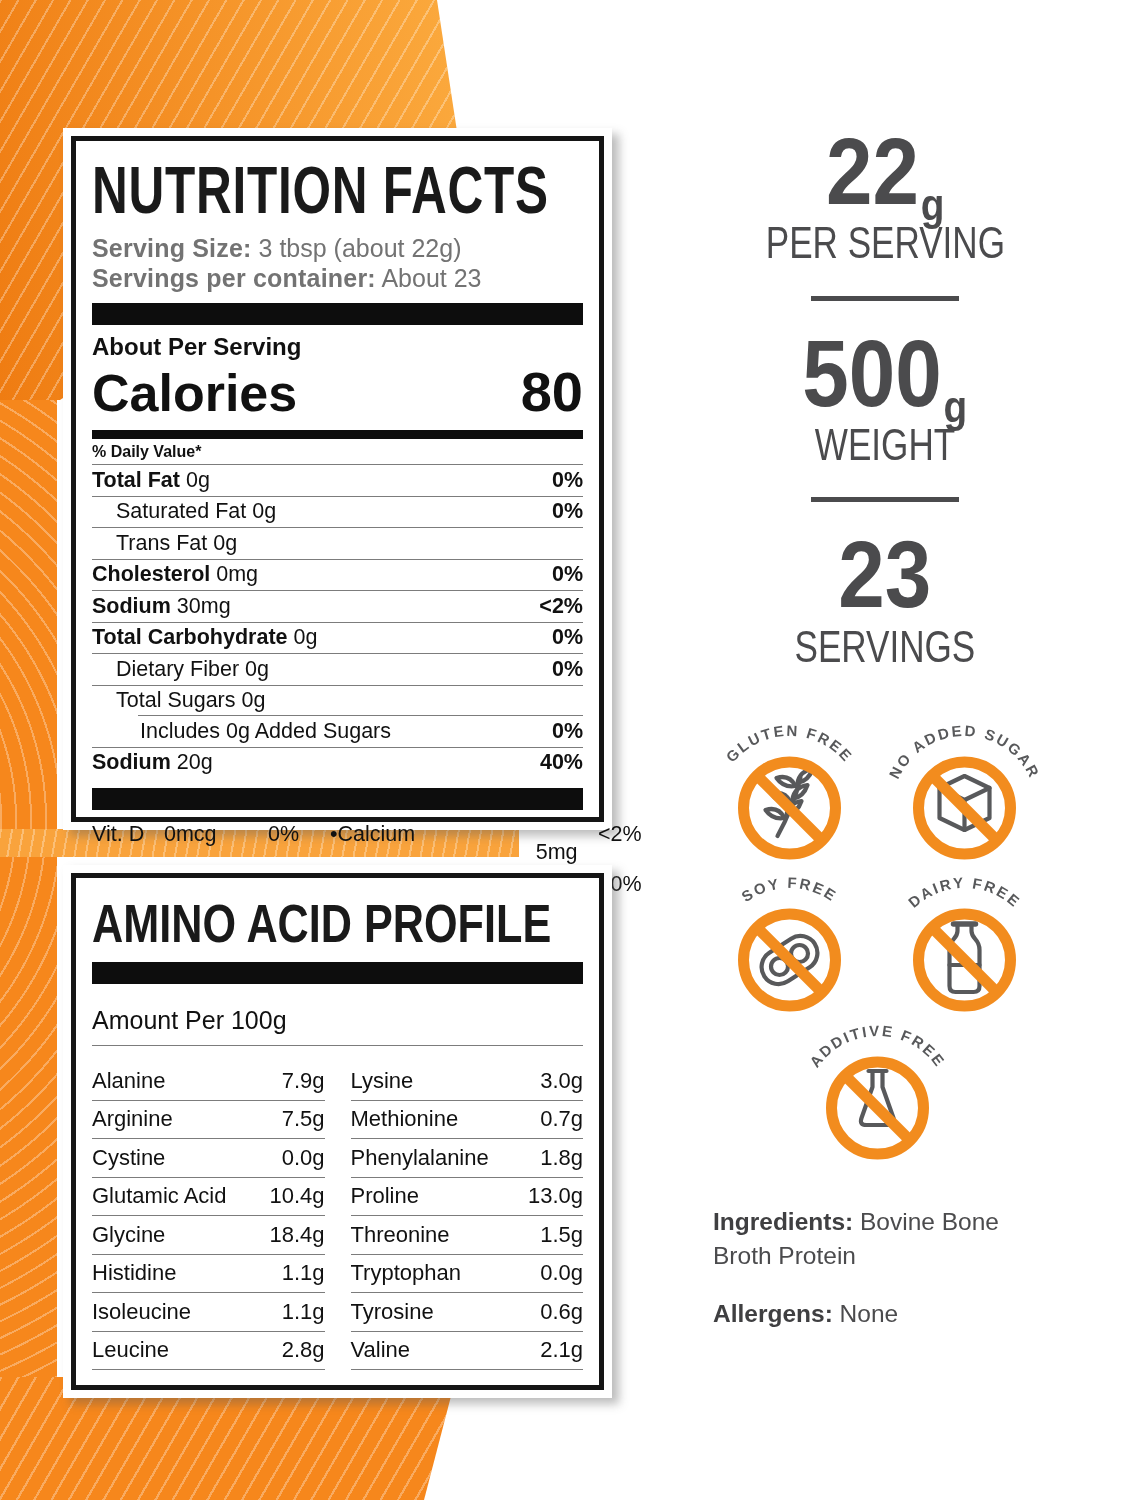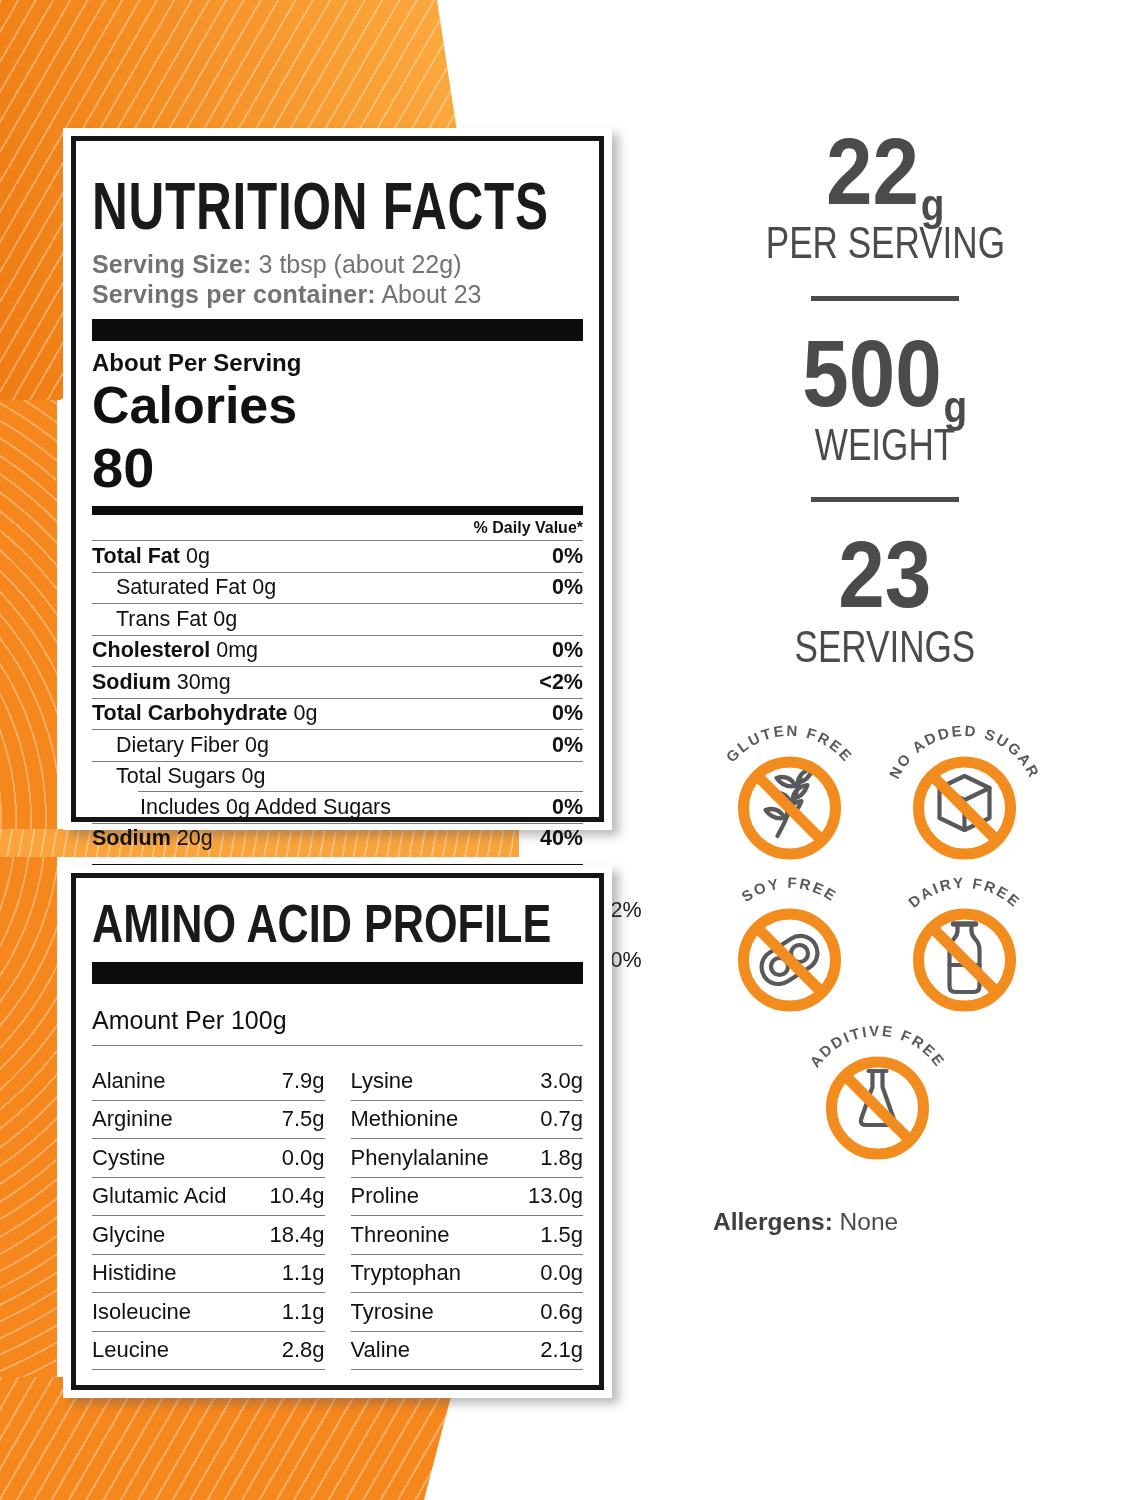--- a/index.html
+++ b/index.html
@@ -27,33 +27,33 @@
       repeating-linear-gradient(120deg,rgba(255,255,255,.30) 0 2.2px,transparent 2.2px 15px),
       #f6871c;}
 
   
   .panel{position:absolute;background:#fff;box-shadow:7px 6px 9px rgba(90,90,90,.40);box-sizing:border-box;}
   .panel-inner{border:5px solid #151515;margin:8px;padding:10px 16px 8px;box-sizing:border-box;height:calc(100% - 16px);}
   .p-nutrition{left:63px;top:128px;width:549px;height:702px;}
   .p-amino{left:63px;top:865px;width:549px;height:533px;}
 
   .cond{display:inline-block;transform-origin:left bottom;}
-  .nf-title{font-size:66px;font-weight:bold;color:#1a1a1a;line-height:1;margin:22px 0 10px;letter-spacing:1px;white-space:nowrap;}
+  .nf-title{font-size:66px;font-weight:bold;color:#1a1a1a;line-height:1;margin:6px 0 10px;letter-spacing:1px;white-space:nowrap;}
   .nf-title .cond{transform:scaleX(.75);}
   .serving-line{font-size:25px;color:#737373;line-height:1.2;}
   .serving-line b{letter-spacing:.2px;}
   .bar{background:#0d0d0d;width:100%;}
   .bar-thick{height:22px;margin:10px 0 8px;}
   .bar-thin{height:9px;margin:6px 0 0;}
   .bar-med{height:12px;margin:4px 0 6px;}
   .amount-label{font-size:24px;font-weight:bold;color:#111;margin-top:4px;}
-  .calories-row{display:flex;justify-content:space-between;align-items:baseline;margin-top:-2px;flex-direction:column;}
+  .calories-row{display:flex;justify-content:space-between;align-items:baseline;margin-top:-2px;}
   .calories-label{font-size:52px;font-weight:bold;color:#111;letter-spacing:0;}
   .calories-value{font-size:56px;font-weight:bold;color:#111;}
-  .dv-header{text-align:right;font-size:16px;font-weight:bold;color:#111;padding:4px 0 3px;}
+  .dv-header{text-align:left;font-size:16px;font-weight:bold;color:#111;padding:4px 0 3px;}
 
   .nf-rows{}
   .nf-row{display:flex;justify-content:space-between;font-size:21.5px;color:#111;
           padding:2.5px 0 3px;border-top:1.5px solid #7c7c7c;}
   .nf-row.ind1{padding-left:24px;}
   .nf-row.ind2{padding-left:48px;}
   .nf-row .nf-pct{font-weight:bold;}
   .nf-row.sep-indent{border-top:none;position:relative;}
   .nf-row.sep-indent::before{content:'';position:absolute;top:-1px;left:46px;right:0;border-top:1.5px solid #7c7c7c;}
 
@@ -342,16 +342,17 @@
           <path d="M76,59 L94,59"></path>
           <path d="M80,60 v15 L69,106 q-2.4,7 4.8,7 h22.4 q7.2,0 4.8,-7 L90,75 v-15"></path>
         </g>
         <circle class="ring" cx="85" cy="96" r="46"></circle>
         <line class="ring" x1="52.5" y1="63.5" x2="117.5" y2="128.5"></line>
       </svg>
     </div>
   </div>
 
   <div class="ingredients">
+    <p><b>Ingredients:</b><span> Bovine Bone Broth Protein</span></p>
     <p><b>Allergens:</b><span> None</span></p>
   </div>
 
 </div>
 
 </body></html>

